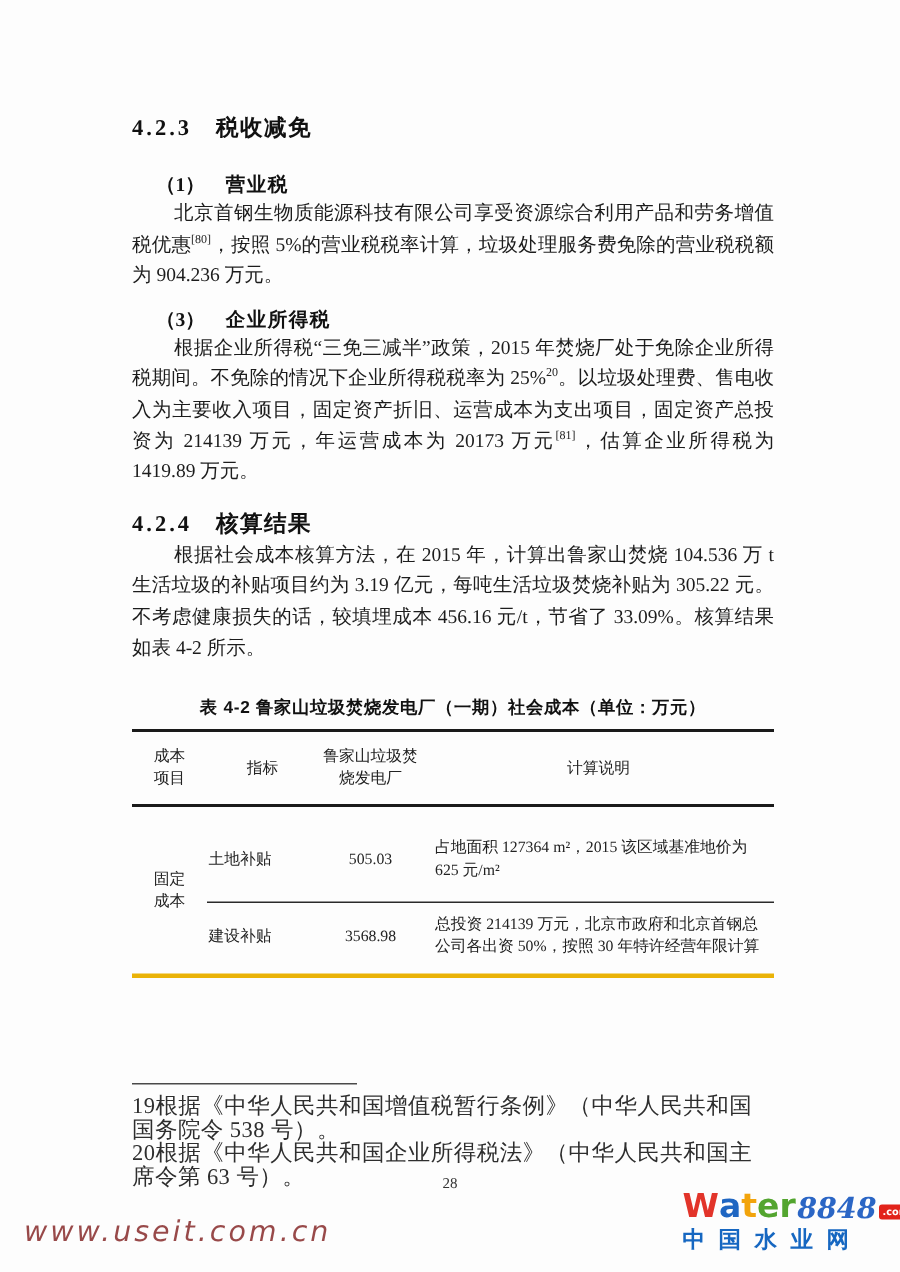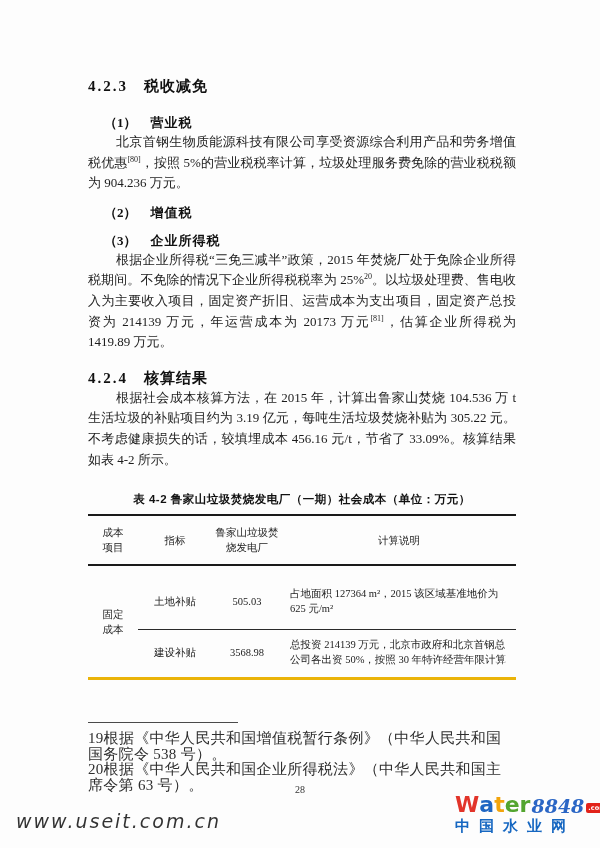--- a/index.html
+++ b/index.html
@@ -26,40 +26,40 @@
 
   
   .tbl-caption{margin-top:22px;text-align:center;font-family:"Liberation Sans","DejaVu Sans",sans-serif;
                font-weight:bold;font-size:11.5px;color:#111;letter-spacing:.5px;}
   table.social{margin-top:7px;width:100%;border-collapse:collapse;
                border-top:2px solid #1a1a1a;border-bottom:3px solid #eab308;
                font-size:10.5px;line-height:15px;color:#222;}
   table.social th{font-weight:normal;border-bottom:2px solid #1a1a1a;padding:9px 2px;text-align:center;vertical-align:middle;}
   table.social td{vertical-align:middle;}
   td.group{text-align:center;width:48px;}
-  td.ind{text-align:center;width:72px;}
+  td.ind{text-align:left;width:72px;}
   td.val{text-align:center;width:62px;}
   td.note{text-align:left;padding-left:8px;padding-right:2px;}
   tr.r1 td{padding-top:20px;padding-bottom:13px;}
   tr.r1 td.group{padding-top:0;padding-bottom:0;}
   tr.r2 td{border-top:1px solid #2a2a2a;padding-top:7px;padding-bottom:10px;}
   .w2{width:2.2em;margin:0 auto;text-align:center;}
   .w6{width:66px;margin:0 auto;text-align:center;}
 
   
   .fnblock{position:absolute;left:88px;top:722px;width:428px;}
   .fnrule{width:150px;border-top:1px solid #4a4a4a;margin-bottom:8px;}
   .fnline{font-size:15px;line-height:15.5px;color:#2e2e2e;letter-spacing:.3px;}
 
   .pagenum{position:absolute;left:0;top:784px;width:600px;text-align:center;
            font-size:10px;color:#333;}
 
   
   .wm-left{position:absolute;left:16px;top:810px;font-family:"DejaVu Sans",sans-serif;
-           font-style:italic;font-size:19px;letter-spacing:2px;color:#000000;opacity:.8;}
+           font-style:italic;font-size:19px;letter-spacing:2px;color:#7f1d1d;opacity:.8;}
 
   .logo{position:absolute;right:5px;top:794px;width:140px;font-family:"DejaVu Sans",sans-serif;}
   .logo-row1{display:flex;align-items:flex-end;justify-content:flex-start;}
   .lw{font-weight:bold;font-size:22px;line-height:22px;}
   .c0{color:#e2342a;} .c1{color:#1f66c2;} .c2{color:#f2a40c;} .c3{color:#53a52f;} .c4{color:#53a52f;}
   .lnum{font-family:"DejaVu Serif","Liberation Serif",serif;font-style:italic;font-weight:bold;
         font-size:19px;line-height:20px;color:#2b66c5;margin-left:1px;}
   .ltld{background:#e2231a;color:#ffffff;font-size:6.5px;line-height:8px;border-radius:2px;
         padding:1px 2px;margin-left:2px;margin-bottom:3px;font-weight:bold;}
   .logo-sub{margin-top:1px;color:#1667c1;font-weight:bold;font-size:15px;line-height:18px;
@@ -73,23 +73,20 @@
 
     <div class="h1">
       <span class="num">4.2.3</span><span class="ttl">税收减免</span>
     </div>
 
     <div class="h2 mt-h2-1">
       <span class="num">（1）</span><span class="ttl">营业税</span>
     </div>
     <p class="para mt-p"><span>北京首钢生物质能源科技有限公司享受资源综合利用产品和劳务增值税优惠</span><sup class="fn">[80]</sup><span>，按照 5%的营业税税率计算，垃圾处理服务费免除的营业税税额为 904.236 万元。</span></p>
 
-    <div class="h2 mt-h2">
-      <span class="num">（2）</span><span class="ttl">增值税</span>
-    </div>
 
     <div class="h2 mt-h2">
       <span class="num">（3）</span><span class="ttl">企业所得税</span>
     </div>
     <p class="para mt-p"><span>根据企业所得税“三免三减半”政策，2015 年焚烧厂处于免除企业所得税期间。不免除的情况下企业所得税税率为 25%</span><sup class="fn">20</sup><span>。以垃圾处理费、售电收入为主要收入项目，固定资产折旧、运营成本为支出项目，固定资产总投资为 214139 万元，年运营成本为 20173 万元</span><sup class="fn">[81]</sup><span>，估算企业所得税为 1419.89 万元。</span></p>
 
     <div class="h1 mt-h1-2">
       <span class="num">4.2.4</span><span class="ttl">核算结果</span>
     </div>
     <p class="para mt-p4">根据社会成本核算方法，在 2015 年，计算出鲁家山焚烧 104.536 万 t 生活垃圾的补贴项目约为 3.19 亿元，每吨生活垃圾焚烧补贴为 305.22 元。不考虑健康损失的话，较填埋成本 456.16 元/t，节省了 33.09%。核算结果如表 4-2 所示。</p>

